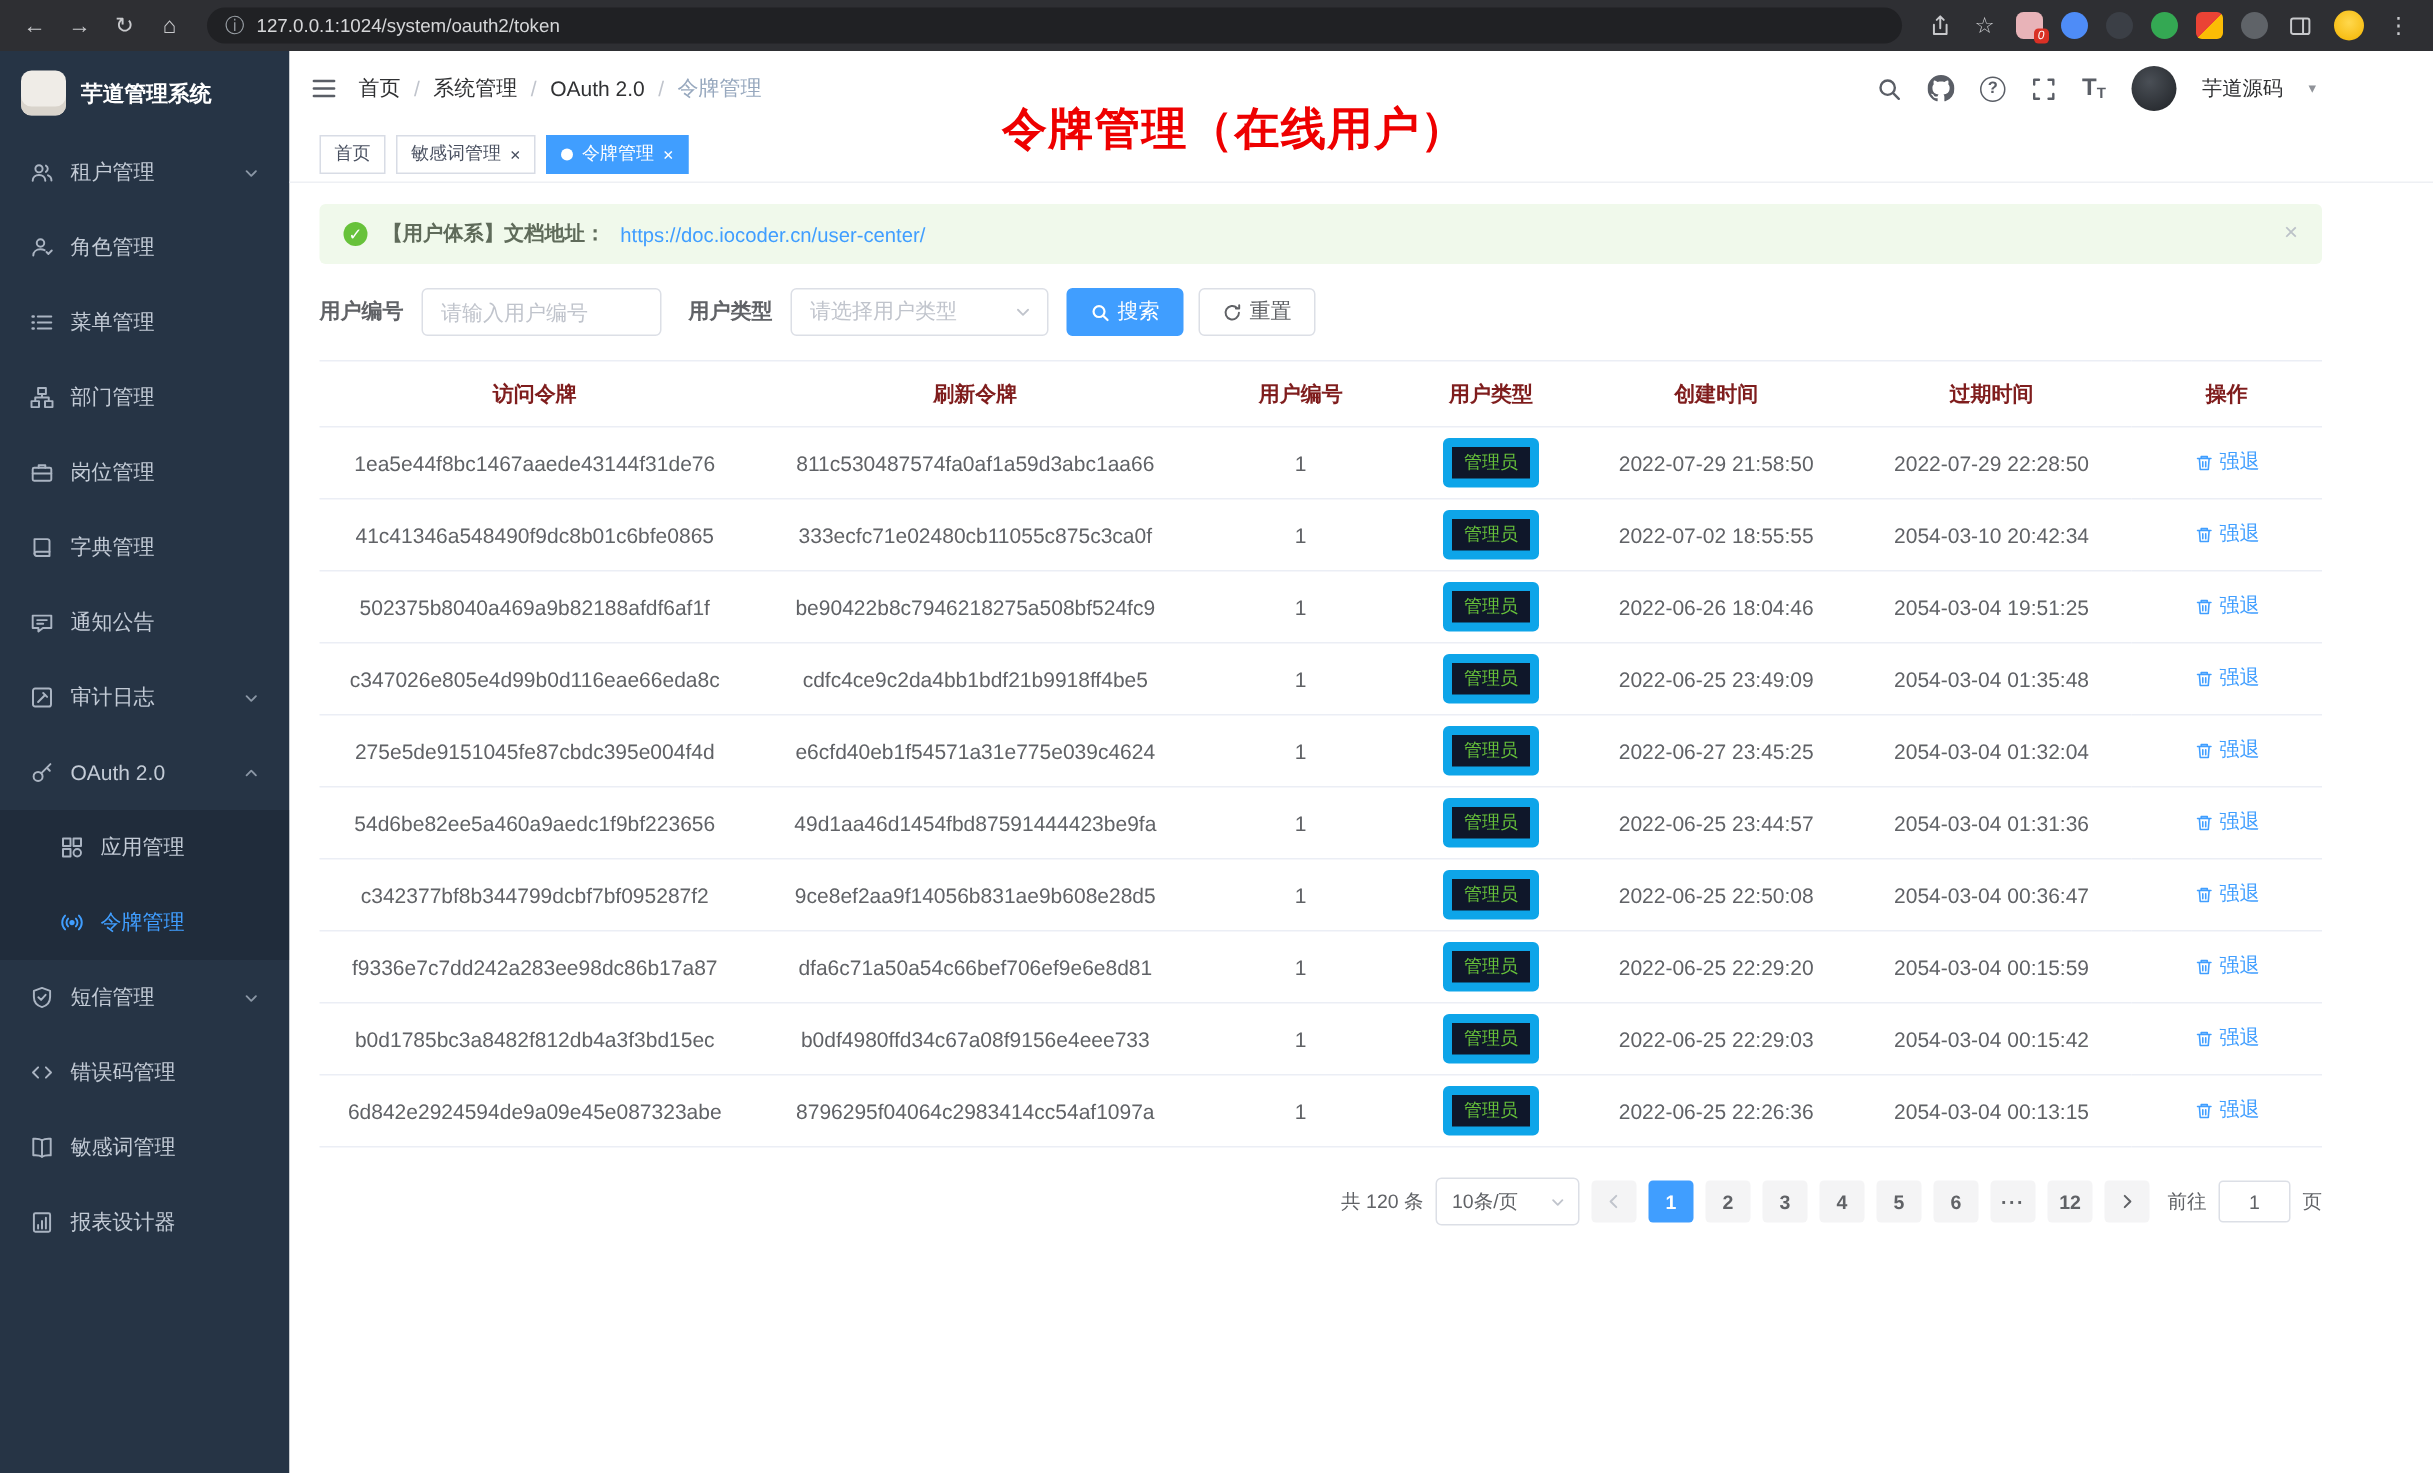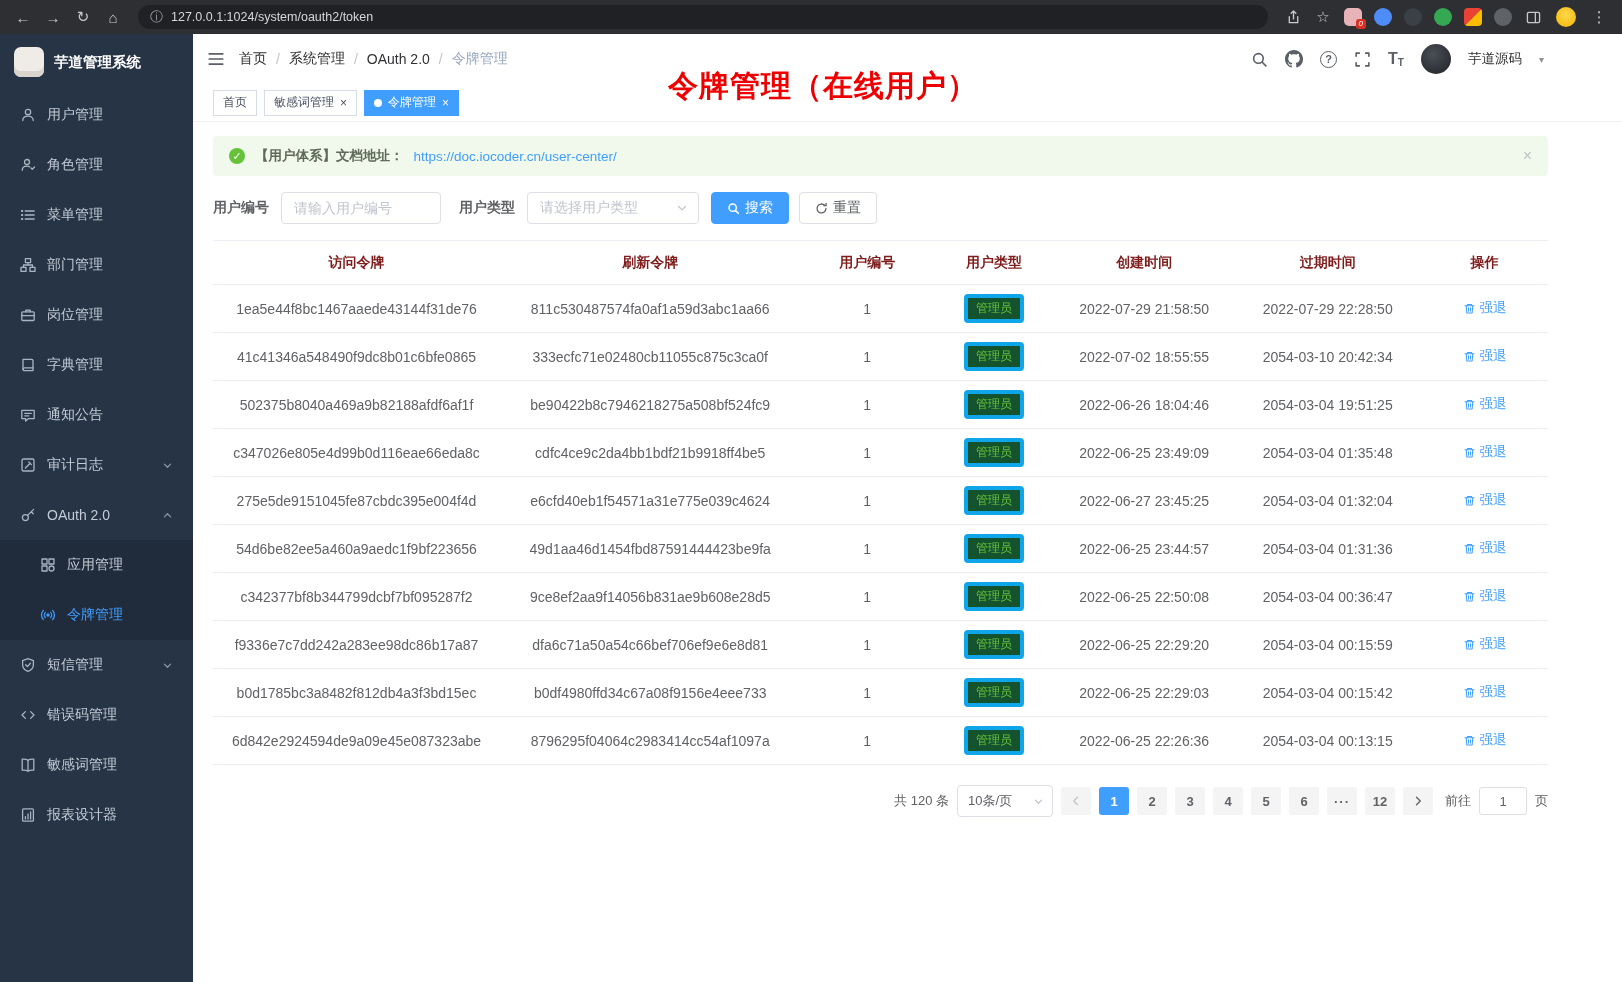--- a/index.html
+++ b/index.html
@@ -95,21 +95,21 @@
   .btn-primary { background:#409eff; border:1px solid #409eff; color:#fff; margin-right:10px; }
   .btn-plain { background:#fff; border:1px solid #dcdfe6; color:#606266; }
   .bicon { display:inline-flex; }
   
   table { width:100%; border-collapse:collapse; font-size:14px; table-layout:fixed; }
   thead tr { border-top:1px solid #ebeef5; }
   th { height:44px; font-weight:bold; color:#7f1d1d; border-bottom:1px solid #ebeef5; text-align:center;
        padding:0 6px; }
   td { height:48px; color:#606266; border-bottom:1px solid #ebeef5; text-align:center; padding:0 6px;
        overflow:hidden; white-space:nowrap; }
-  .tag-success { display:inline-block; padding:3px 8px; background:#14532d; border:4px solid #0ea5e9;
+  .tag-success { display:inline-block; padding:3px 8px; background:#0f172a; border:6px solid #0ea5e9;
                  color:#67c23a; border-radius:4px; font-size:12px; line-height:1.3; }
   .link-primary { color:#409eff; display:inline-flex; align-items:center; gap:4px; cursor:pointer;
                   font-size:13.5px; text-decoration:none; }
   
   .pager { display:flex; align-items:center; justify-content:flex-end; gap:8px; margin-top:20px;
            font-size:13px; color:#606266; }
   .p-total { margin-right:0; }
   .psize { width:96px; height:32px; border:1px solid #dcdfe6; border-radius:4px; display:flex;
            align-items:center; justify-content:space-between; padding:0 8px 0 10px; cursor:pointer;
            color:#606266; background:#fff; }
@@ -165,25 +165,31 @@
 <div class="app">
   <aside class="sidebar">
     <div class="logo">
       <span class="logo-img"></span>
       <span>芋道管理系统</span>
     </div>
     <nav id="side-menu">
         <div class="side-item">
           <span class="icon">
             <svg width="16" height="16" viewBox="0 0 16 16" fill="none" stroke="currentColor" stroke-width="1.3" stroke-linecap="round" stroke-linejoin="round">
-              <circle cx="8" cy="5" r="2.7"></circle>
-              <path d="M2.8 13.5c0-2.9 2.3-4.4 5.2-4.4s5.2 1.5 5.2 4.4"></path>
-            </svg>
-          </span>
-          <span class="side-label">用户管理</span>
+              <circle cx="6" cy="5.5" r="2.4"></circle>
+              <path d="M1.8 13.5c0-2.4 1.9-3.9 4.2-3.9s4.2 1.5 4.2 3.9"></path>
+              <path d="M10.6 3.4a2.4 2.4 0 0 1 0 4.2M12 9.9c1.5.6 2.3 1.8 2.3 3.4"></path>
+            </svg>
+          </span>
+          <span class="side-label">租户管理</span>
+          <span class="chev">
+            <svg width="11" height="11" viewBox="0 0 16 16" fill="none" stroke="currentColor" stroke-width="1.8" stroke-linecap="round" stroke-linejoin="round">
+              <path d="M3.5 6 8 10.5 12.5 6"></path>
+            </svg>
+          </span>
         </div>
         <div class="side-item">
           <span class="icon">
             <svg width="16" height="16" viewBox="0 0 16 16" fill="none" stroke="currentColor" stroke-width="1.3" stroke-linecap="round" stroke-linejoin="round">
               <circle cx="7" cy="5" r="2.5"></circle>
               <path d="M2.2 13.3c0-2.6 2.1-4.1 4.8-4.1 1 0 1.9.2 2.7.6"></path>
               <path d="M11 11l1.3 1.3L14.5 10"></path>
             </svg>
           </span>
           <span class="side-label">角色管理</span>

